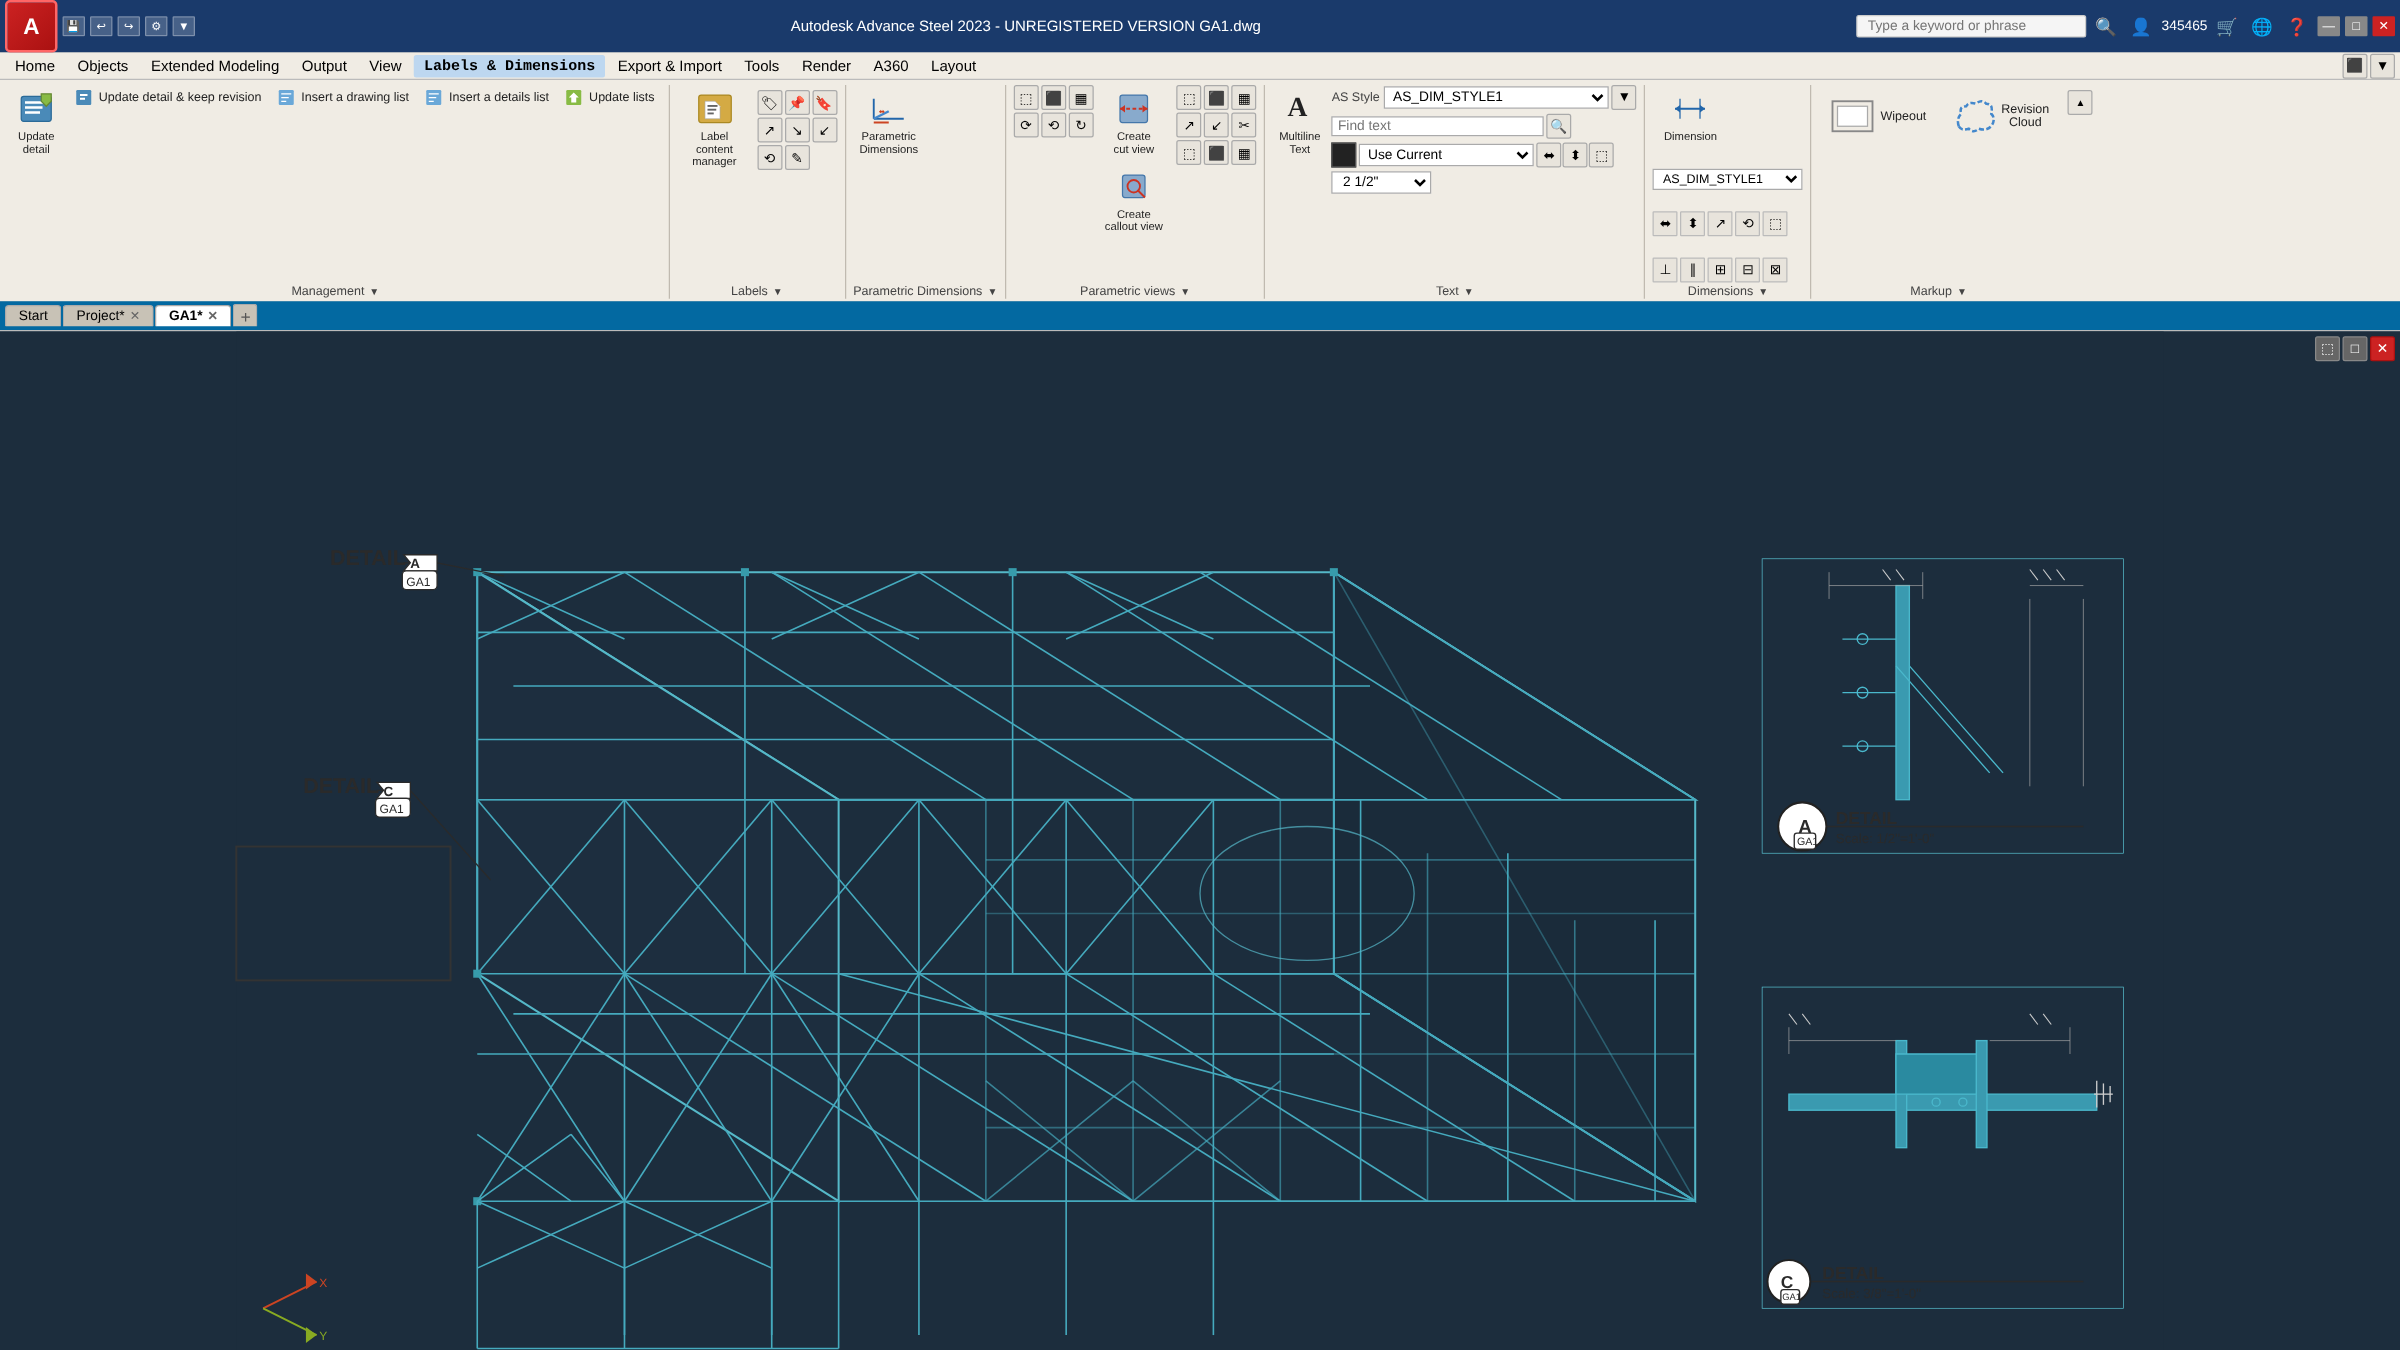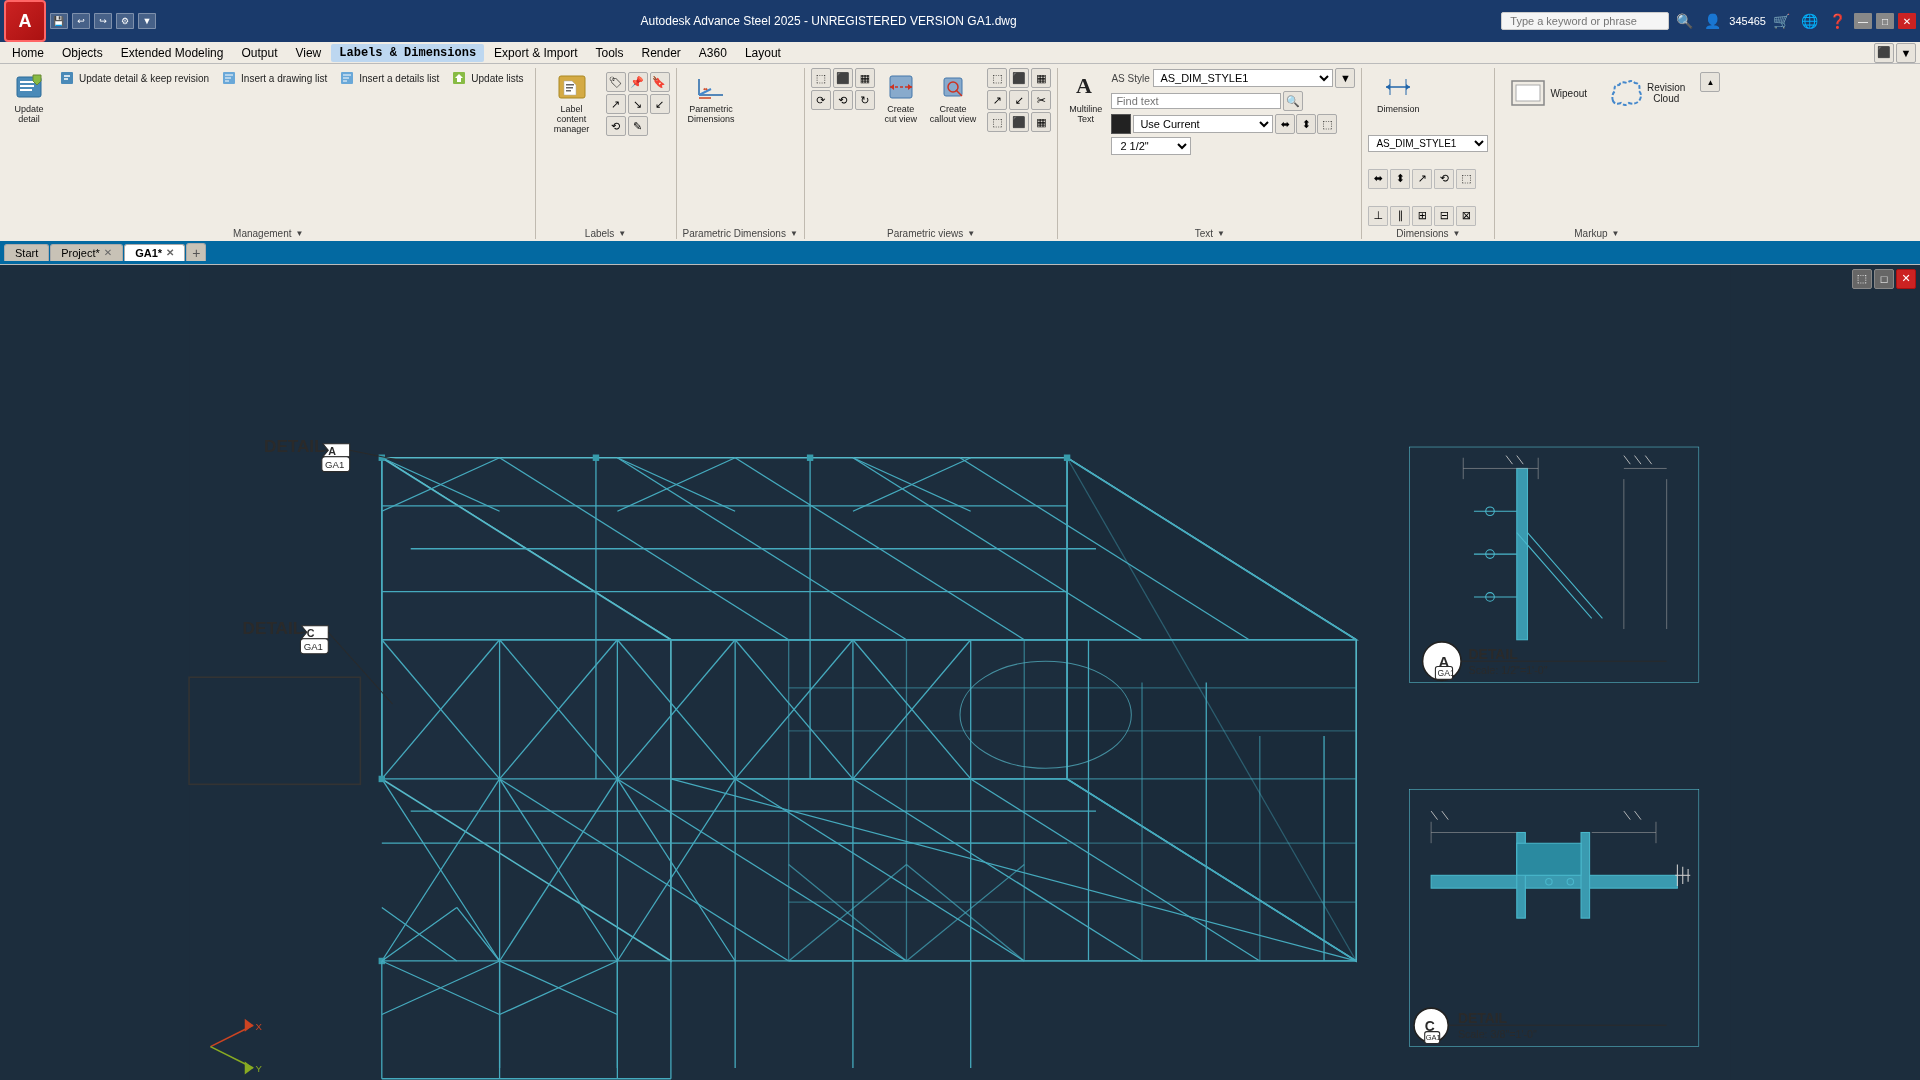--- a/index.html
+++ b/index.html
@@ -234,23 +234,23 @@
   <div id="app-logo">
     <span>A</span>
   </div>
 
   <div class="qa-btn">💾</div>
   <div class="qa-btn">↩</div>
   <div class="qa-btn">↪</div>
   <div class="qa-btn">⚙</div>
   <div class="qa-btn">▼</div>
 
-  <div style="flex:1; text-align:center; color:white; font-size:12px;">Autodesk Advance Steel 2025 - UNREGISTERED VERSION  GA1.dwg</div>
-
-  <input type="text" id="search-box" style="background: rgb(245, 245, 245); border: 1px solid rgb(204, 204, 204); border-radius: 2px; padding: 2px 8px; font-size: 11px; width: 168px; color: rgb(136, 136, 136);" placeholder="Type a keyword or phrase">
+  <div style="flex:1; text-align:center; color:white; font-size:12px;">Autodesk Advance Steel 2023 - UNREGISTERED VERSION  GA1.dwg</div>
+
+  <input type="text" id="search-box" style="background: rgb(245, 245, 245); border: 1px solid rgb(204, 204, 204); border-radius: 2px; padding: 2px 8px; font-size: 11px; width: 184px; color: rgb(136, 136, 136);" placeholder="Type a keyword or phrase">
   <div class="header-icon">🔍</div>
   <div class="header-icon">👤</div>
   <span style="color:white;font-size:11px;">345465</span>
   <div class="header-icon">🛒</div>
   <div class="header-icon">🌐</div>
   <div class="header-icon">❓</div>
   <div class="header-icon" style="background:#888;border-radius:1px;width:18px;height:16px;font-size:10px;display:flex;align-items:center;justify-content:center;">—</div>
   <div class="header-icon" style="background:#888;border-radius:1px;width:18px;height:16px;font-size:10px;display:flex;align-items:center;justify-content:center;">□</div>
   <div class="header-icon" style="background:#cc2222;border-radius:1px;width:18px;height:16px;font-size:10px;display:flex;align-items:center;justify-content:center;">✕</div>
 </div>
@@ -407,21 +407,21 @@
             <div class="icon-btn-sm">⬚</div>
             <div class="icon-btn-sm">⬛</div>
             <div class="icon-btn-sm">▦</div>
           </div>
           <div style="display:flex;gap:2px;">
             <div class="icon-btn-sm">⟳</div>
             <div class="icon-btn-sm">⟲</div>
             <div class="icon-btn-sm">↻</div>
           </div>
         </div>
-        <div style="display:flex;gap:2px;">
+        <div style="display:flex;flex-direction:column;gap:2px;">
           <div class="ribbon-btn" style="min-width:44px;">
             <div class="icon">
               <svg width="30" height="30" viewBox="0 0 30 30">
                   <rect x="4" y="4" width="22" height="22" rx="2" fill="#88aacc" stroke="#4477aa" stroke-width="1"></rect>
                   <line x1="4" y1="15" x2="26" y2="15" stroke="#cc3322" stroke-width="1.5" stroke-dasharray="3,2"></line>
                   <polygon points="4,15 8,12 8,18" fill="#cc3322"></polygon>
                   <polygon points="26,15 22,12 22,18" fill="#cc3322"></polygon>
                 </svg>
             </div>
             <span class="label">Create<br>cut view</span>

